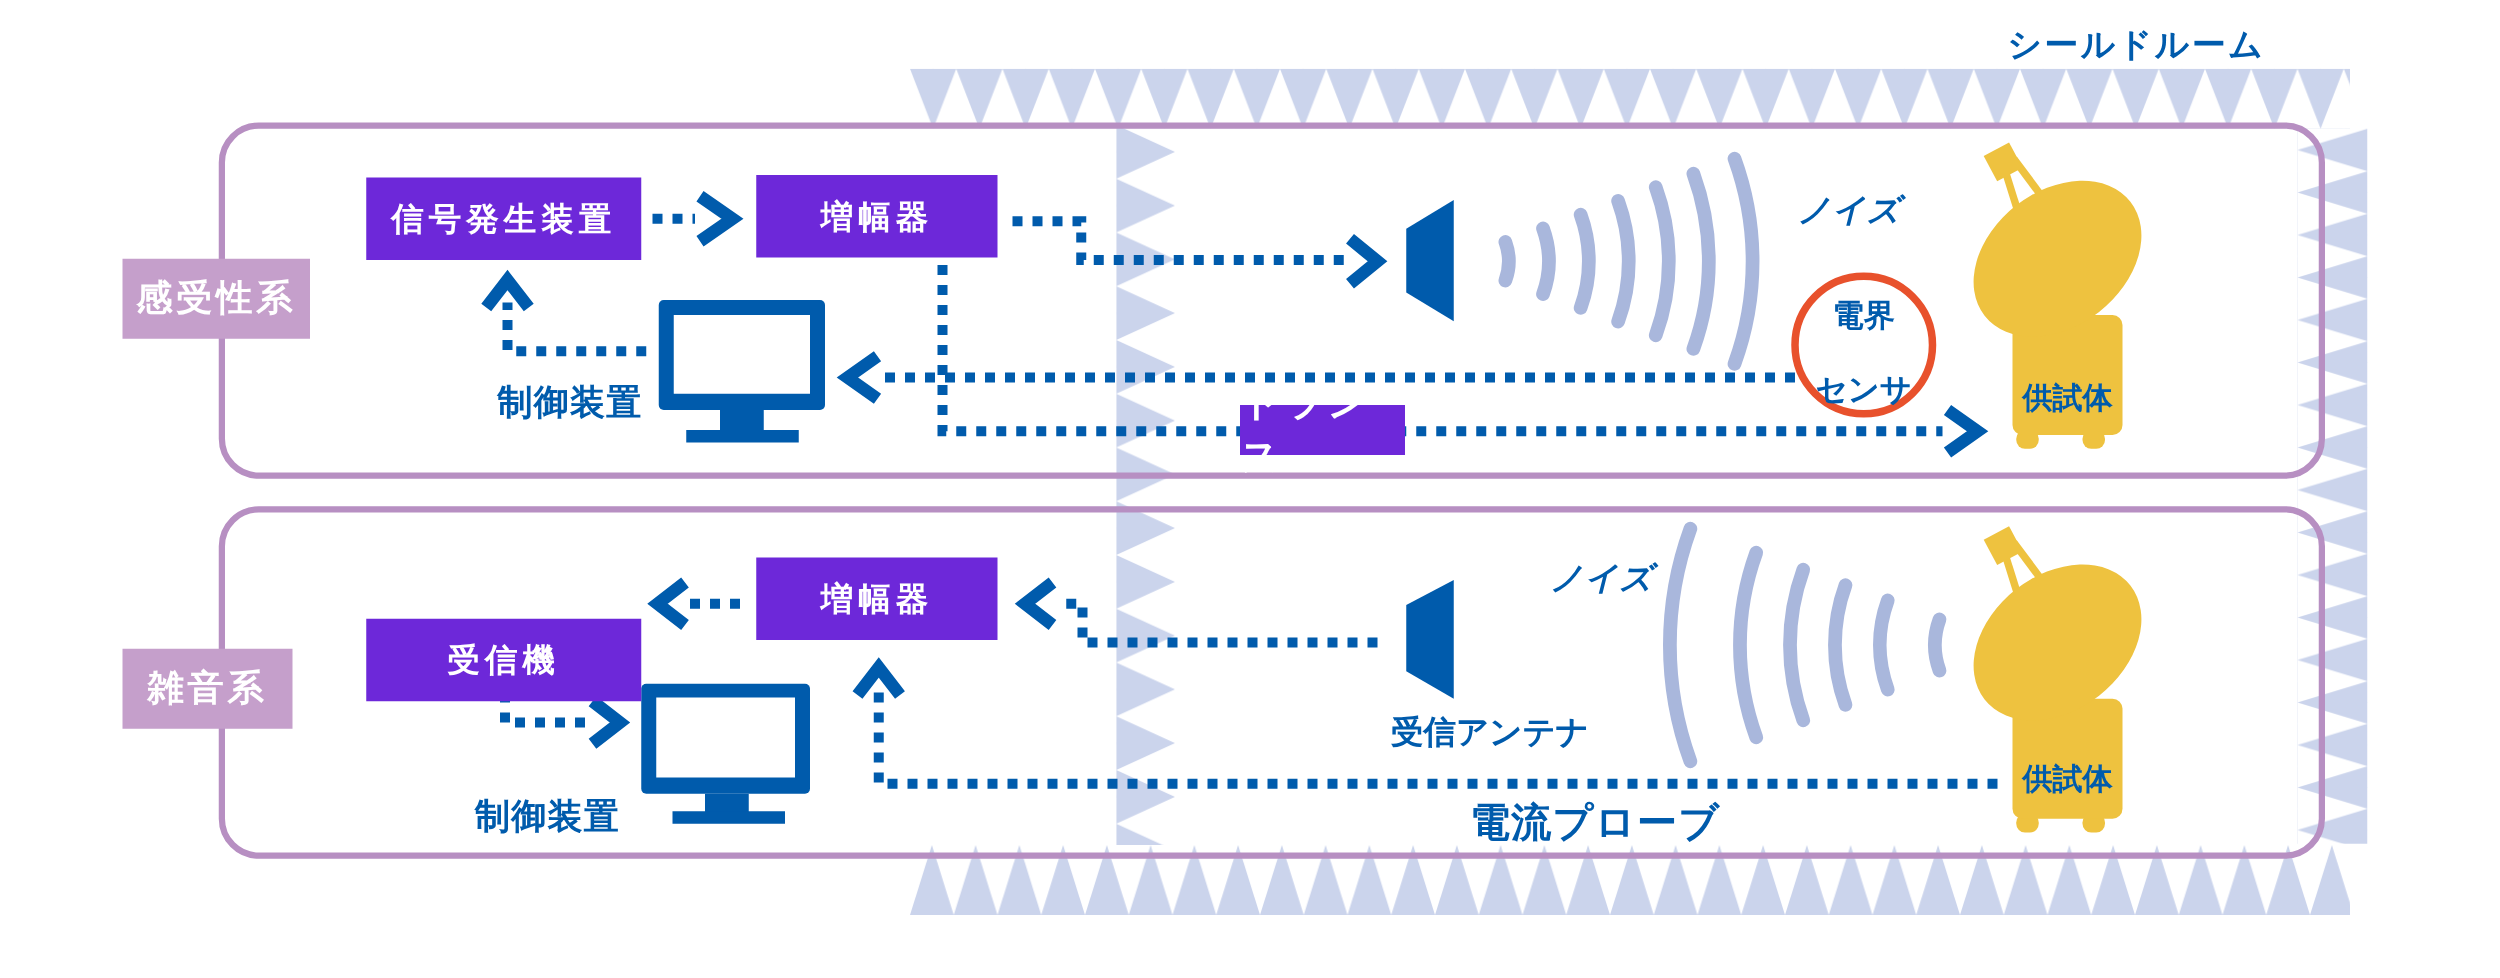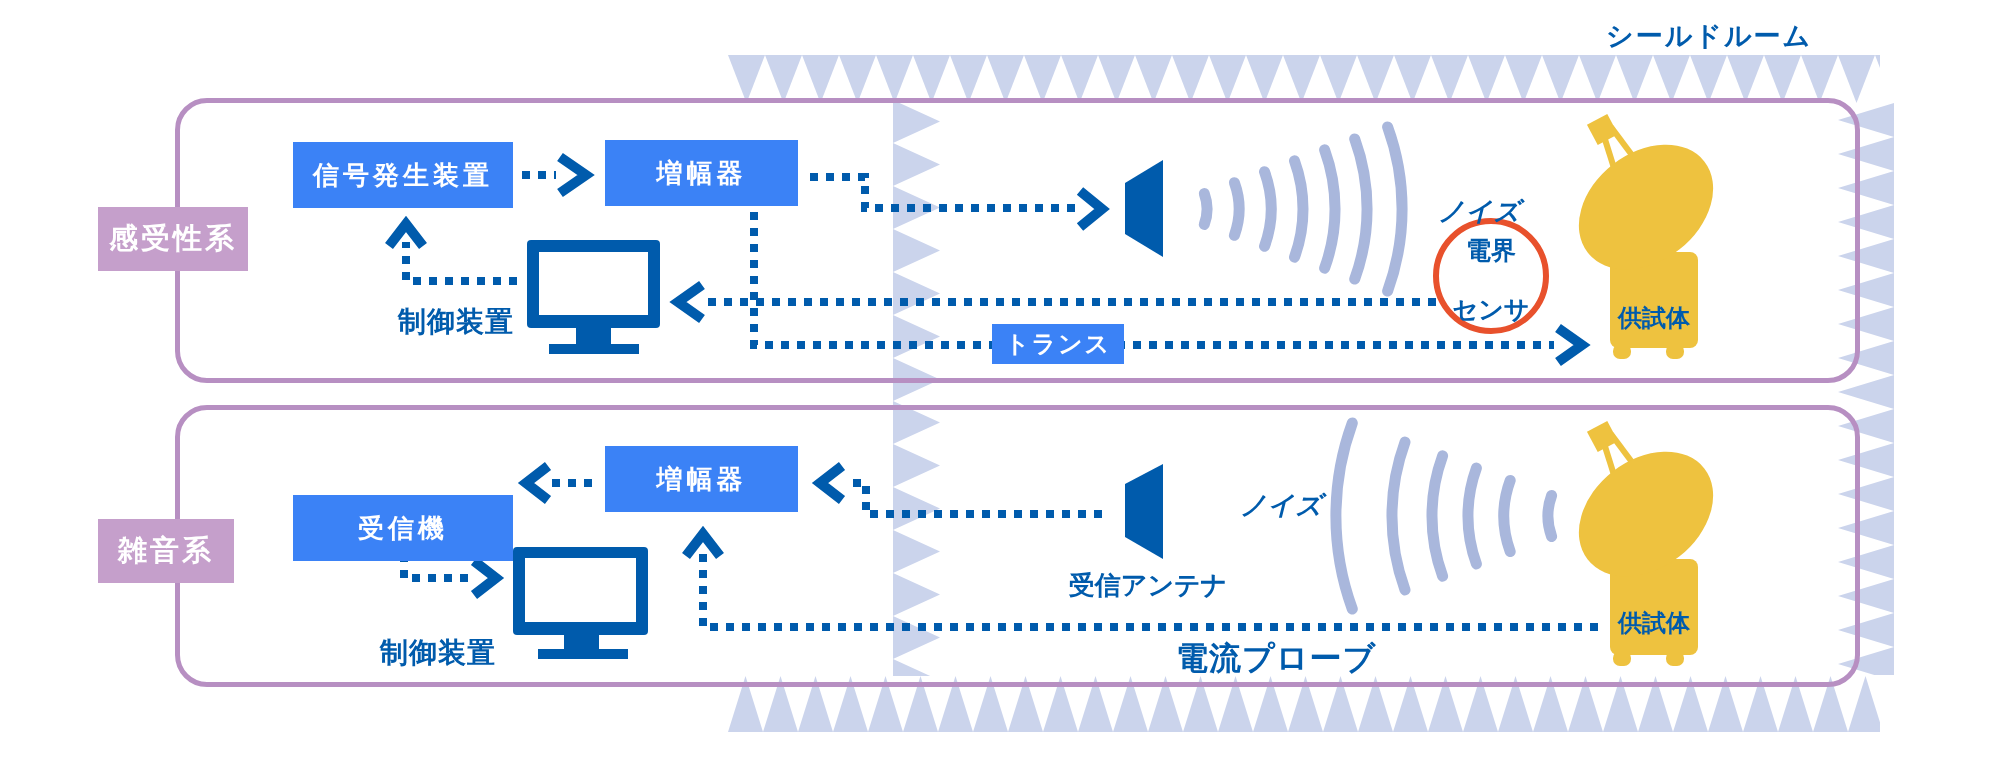--- a/index.html
+++ b/index.html
@@ -1,37 +1,37 @@
 <!DOCTYPE html>
 <html><head>
 <meta charset="utf-8">
 <style>
   html,body{margin:0;padding:0;background:#ffffff;}
   .stage{
     position:relative;width:2000px;height:782px;overflow:hidden;
-    font-family:Liberation Mono, monospace;
+    font-family:Liberation Sans, sans-serif;
     background:#ffffff;
   }
   .stage svg{position:absolute;left:0;top:0;}
   .abs{position:absolute;box-sizing:border-box;}
   .sysframe{
     border:5px solid #b78fc2;border-radius:32px;background:transparent;
     pointer-events:none;
   }
   .syslabel{
     background:#c59fcb;color:#ffffff;font-weight:bold;font-size:29px;
     display:flex;align-items:center;justify-content:center;letter-spacing:3px;
   }
   .eqbox{
-    background:#3b82f6;color:#ffffff;font-weight:bold;font-size:26px;
+    background:#6d28d9;color:#ffffff;font-weight:bold;font-size:26px;
     display:flex;align-items:center;justify-content:center;letter-spacing:4px;
   }
-  .eqbox.small{font-size:24px;letter-spacing:2px;}
+  .eqbox.small{font-size:32px;letter-spacing:2px;}
   .bluetxt{color:#005bac;font-weight:bold;white-space:nowrap;}
-  .italic{font-style:italic;margin-top:43px;}
+  .italic{font-style:italic;}
   .center{display:flex;align-items:center;justify-content:center;text-align:center;}
 </style>
 </head>
 <body>
 
 <div class="stage">
 
   <svg width="2000" height="782" viewBox="0 0 2000 782">
     <defs>
       <pattern id="pDown" x="728" y="55" width="37" height="48" patternUnits="userSpaceOnUse">
@@ -154,18 +154,18 @@
 
   <div class="abs bluetxt" style="left:398px;top:303px;font-size:28px;letter-spacing:1px;">制御装置</div>
   <div class="abs bluetxt italic" style="left:1438px;top:151px;font-size:26px;letter-spacing:1px;">ノイズ</div>
   <div class="abs bluetxt center" style="left:1436px;top:237px;width:110px;font-size:25px;line-height:1.3;flex-direction:column;gap:26px;">
     <span>電界</span>
     <span>センサ</span>
   </div>
   <div class="abs bluetxt center" style="left:1610px;top:302px;width:88px;font-size:24px;">供試体</div>
 
   <div class="abs bluetxt" style="left:380px;top:634px;font-size:28px;letter-spacing:1px;">制御装置</div>
-  <div class="abs bluetxt center" style="left:1048px;top:568px;width:200px;font-size:26px;">受信アンテナ</div>
+  <div class="abs bluetxt center" style="left:1092px;top:568px;width:200px;font-size:26px;">受信アンテナ</div>
   <div class="abs bluetxt italic" style="left:1240px;top:445px;font-size:26px;letter-spacing:1px;">ノイズ</div>
   <div class="abs bluetxt" style="left:1176px;top:637px;font-size:32px;letter-spacing:1px;">電流プローブ</div>
   <div class="abs bluetxt center" style="left:1610px;top:607px;width:88px;font-size:24px;">供試体</div>
 
 </div>
 
 </body></html>

